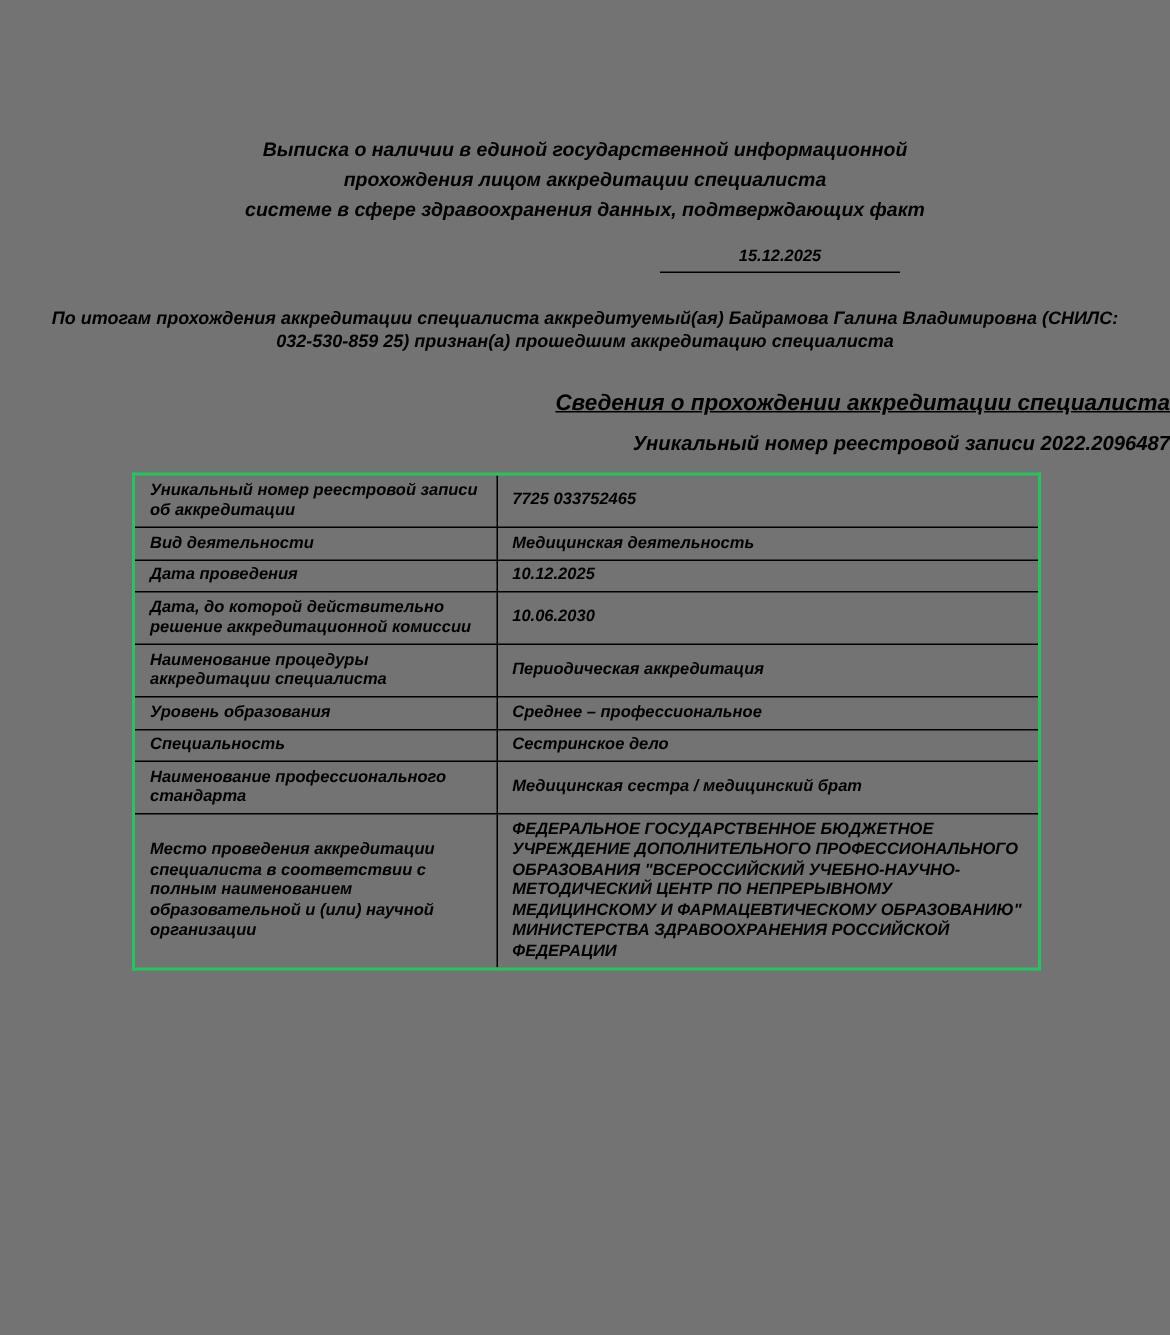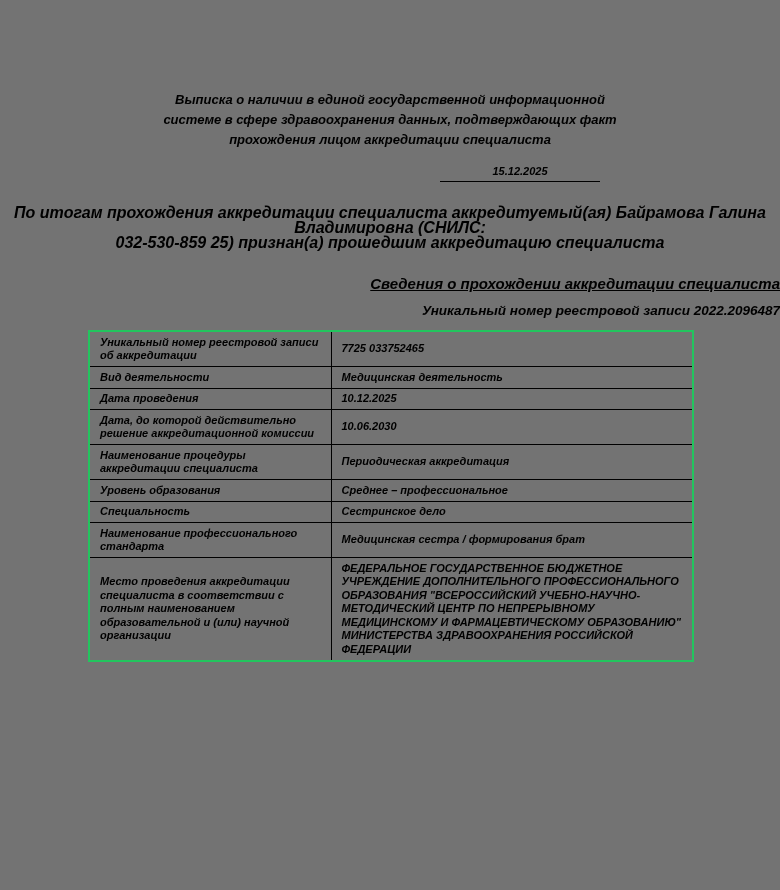--- a/index.html
+++ b/index.html
@@ -37,21 +37,21 @@
     margin: 0 auto;
     padding-bottom: 3px;
     border-bottom: 1.5px solid #000;
   }
   .date-caption {
     margin-top: 3px;
   }
   .intro {
     margin-top: 23px;
     text-align: center;
-    font-size: 16px;
+    font-size: 12px;
     line-height: 15px;
   }
   .section-heading {
     margin-top: 25px;
     text-align: right;
     font-size: 15px;
     text-decoration: underline;
   }
   .registry-heading {
     margin-top: 11px;
@@ -76,22 +76,22 @@
   td.cell-label { }
   td.cell-value { padding-left: 12px; }
 </style>
 </head>
 <body>
 
 <div class="page">
 
   <div class="title">
     <div>Выписка о наличии в единой государственной информационной</div>
+    <div>прохождения лицом аккредитации специалиста</div>
     <div>системе в сфере здравоохранения данных, подтверждающих факт</div>
-    <div>прохождения лицом аккредитации специалиста</div>
   </div>
 
   <div class="date-block">
     <div class="date-value">15.12.2025</div>
   </div>
 
   <div class="intro">
     <div>По итогам прохождения аккредитации специалиста аккредитуемый(ая) Байрамова Галина Владимировна (СНИЛС:</div>
     <div>032-530-859 25) признан(а) прошедшим аккредитацию специалиста</div>
   </div>
@@ -129,21 +129,21 @@
         <tr>
           <td class="cell-label">Уровень образования</td>
           <td class="cell-value">Среднее – профессиональное</td>
         </tr>
         <tr>
           <td class="cell-label">Специальность</td>
           <td class="cell-value">Сестринское дело</td>
         </tr>
         <tr>
           <td class="cell-label">Наименование профессионального стандарта</td>
-          <td class="cell-value">Медицинская сестра / формирования брат</td>
+          <td class="cell-value">Медицинская сестра / медицинский брат</td>
         </tr>
         <tr>
           <td class="cell-label">Место проведения аккредитации специалиста в соответствии с полным наименованием образовательной и (или) научной организации</td>
           <td class="cell-value">ФЕДЕРАЛЬНОЕ ГОСУДАРСТВЕННОЕ БЮДЖЕТНОЕ УЧРЕЖДЕНИЕ ДОПОЛНИТЕЛЬНОГО ПРОФЕССИОНАЛЬНОГО ОБРАЗОВАНИЯ "ВСЕРОССИЙСКИЙ УЧЕБНО-НАУЧНО-МЕТОДИЧЕСКИЙ ЦЕНТР ПО НЕПРЕРЫВНОМУ МЕДИЦИНСКОМУ И ФАРМАЦЕВТИЧЕСКОМУ ОБРАЗОВАНИЮ" МИНИСТЕРСТВА ЗДРАВООХРАНЕНИЯ РОССИЙСКОЙ ФЕДЕРАЦИИ</td>
         </tr>
       </tbody>
   </table>
 
 </div>
 

